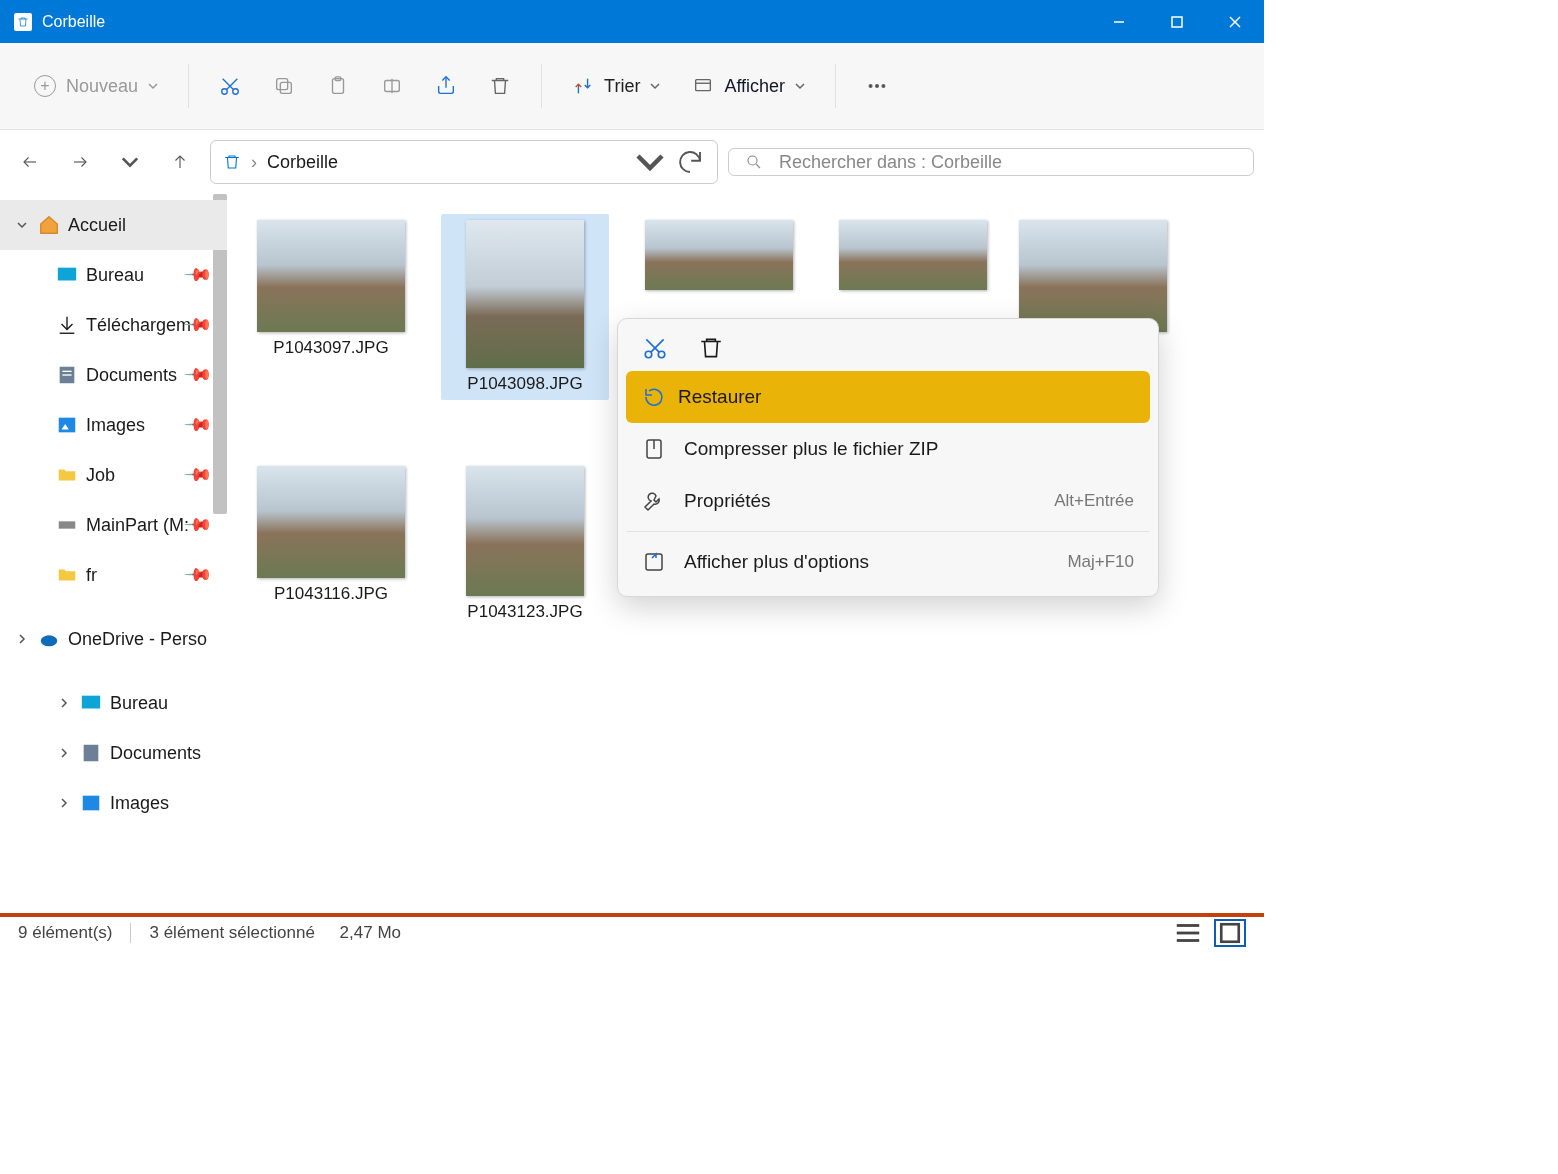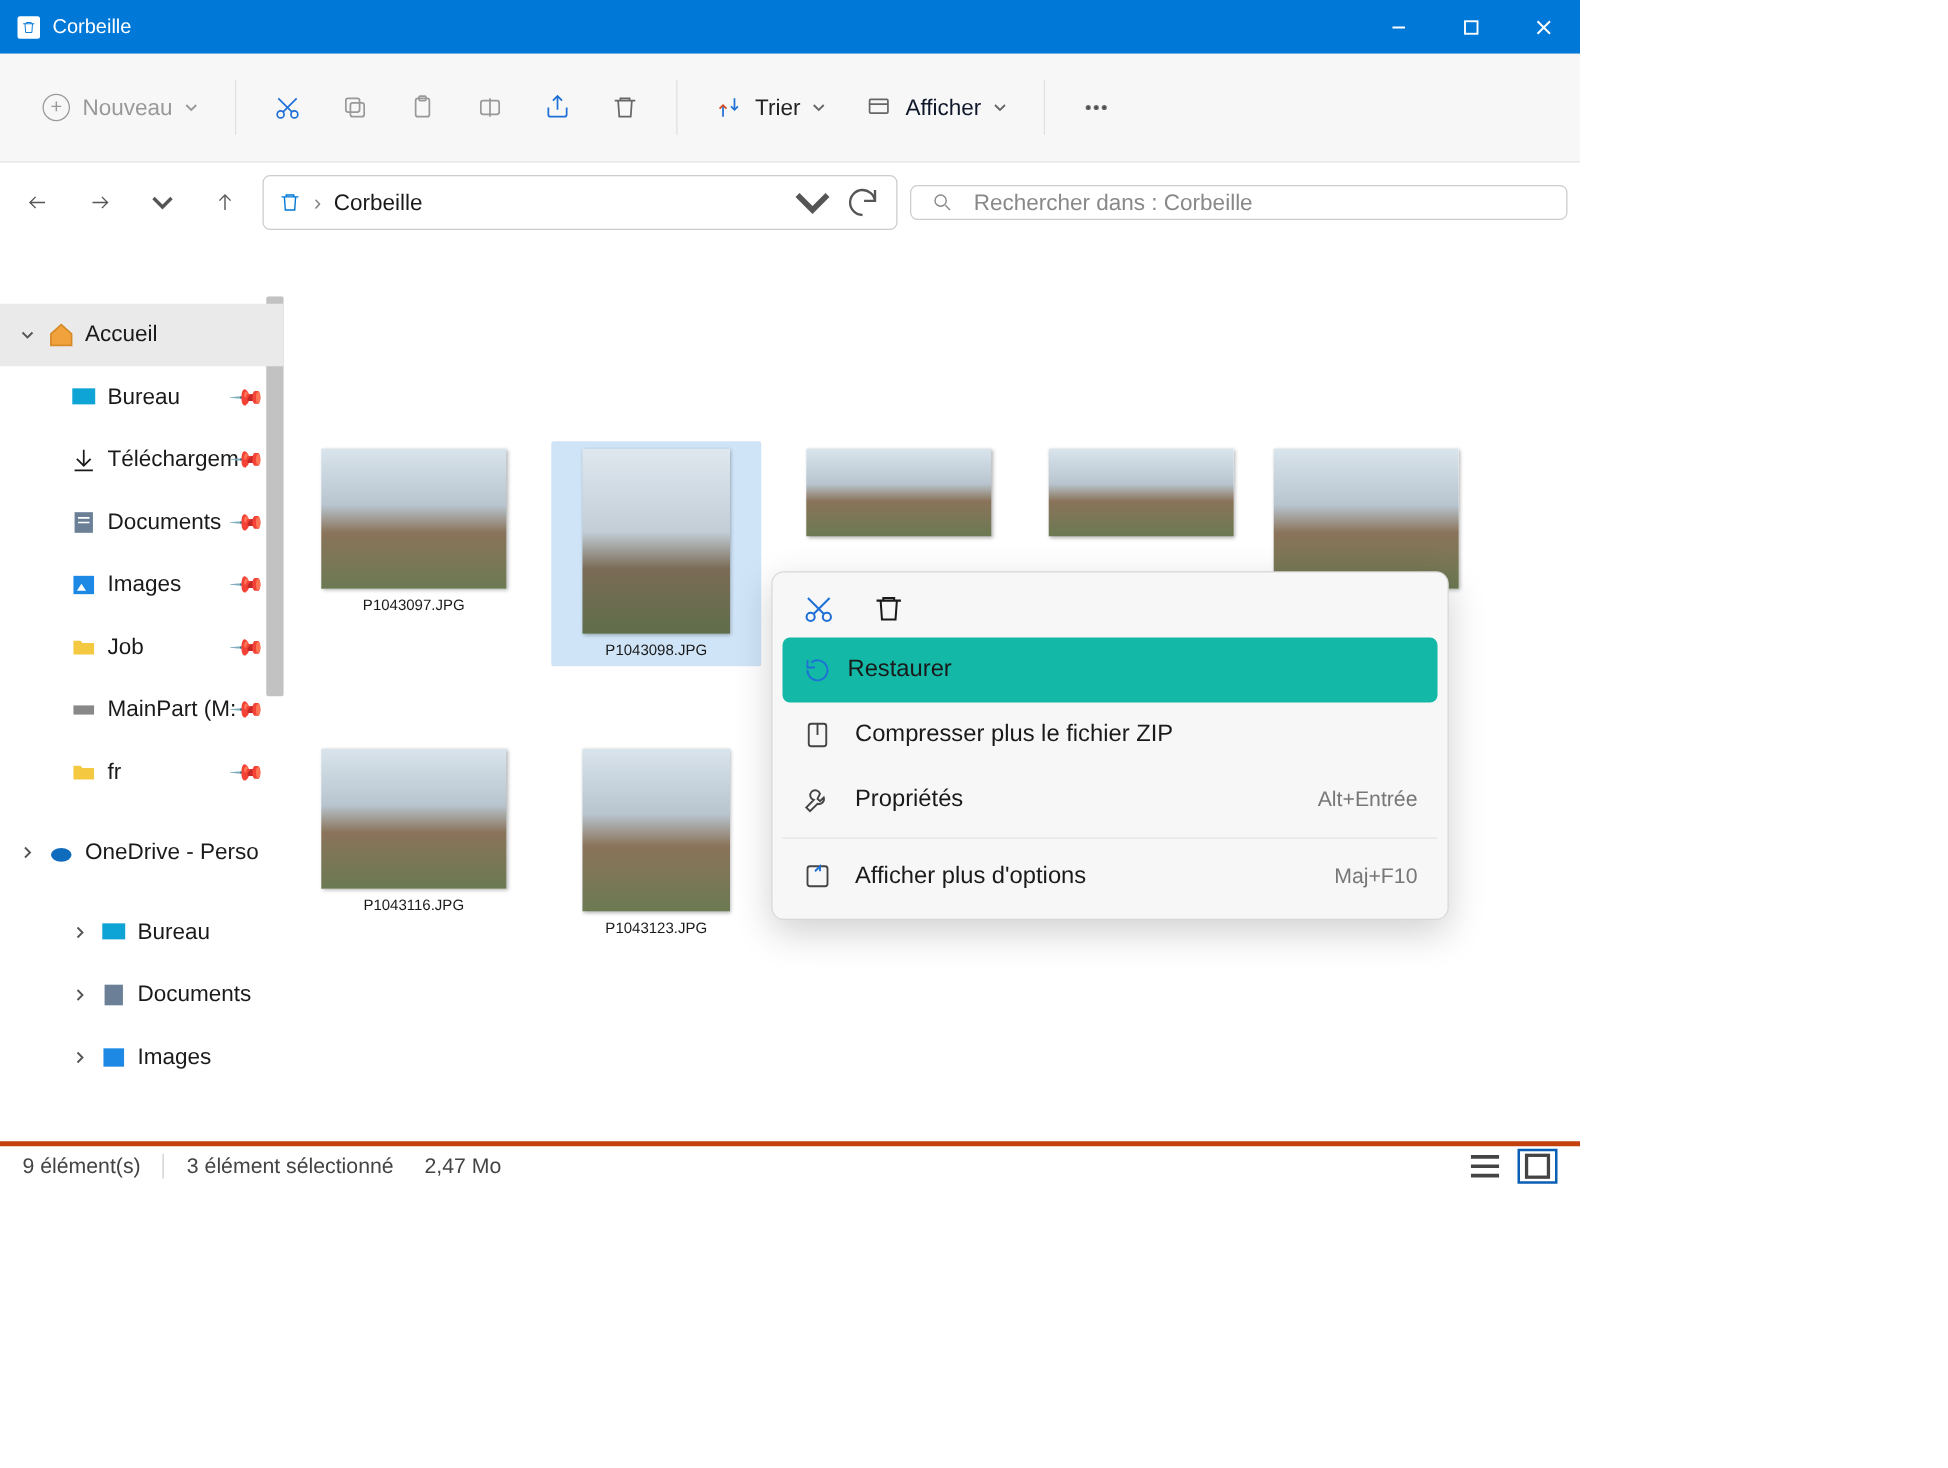--- a/index.html
+++ b/index.html
@@ -30,47 +30,47 @@
   .navrow .navbtn svg { width:18px; height:18px; }
   .addressbar { flex: 0 0 508px; height: 44px; border:1px solid #ccc; border-radius:6px; display:flex; align-items:center; padding:0 12px; gap:10px; font-size:18px; }
   .addressbar .crumb-icon { width:18px; height:18px; }
   .addressbar .chev { color:#888; }
   .addressbar .spacer { flex:1; }
   .addressbar .endbtn { width:30px; height:30px; display:flex; align-items:center; justify-content:center; color:#555; }
   .searchbar { flex:1; height:28px; border:1px solid #ccc; border-radius:6px; display:flex; align-items:center; padding:0 16px; gap:16px; color:#888; font-size:18px; }
   .searchbar svg { width:18px; height:18px; }
 
   
-  .main { display:flex; height: calc(949px - 43px - 87px - 64px - 36px); align-items: center; }
+  .main { display:flex; height: calc(949px - 43px - 87px - 64px - 36px); }
   .sidebar { width: 227px; background:#fff; position:relative; overflow:hidden; padding-top:6px; }
   .sidebar .scrollthumb { position:absolute; right:0; top:0; width:14px; height:320px; background:#c2c2c2; border-radius:2px; }
   .sidebar .item { height:50px; display:flex; align-items:center; padding-left:14px; gap:8px; font-size:18px; position:relative; }
   .sidebar .item.home { background:#eaeaea; }
   .sidebar .item .exp { width:16px; display:flex; justify-content:center; color:#555; }
   .sidebar .item .ic { width:22px; height:22px; display:flex; align-items:center; justify-content:center; }
   .sidebar .item .pin { position:absolute; right:18px; color:#888; transform:rotate(45deg); }
   .sidebar .item.indent1 { padding-left:56px; }
   .sidebar .item.indent2 { padding-left:56px; }
   .sidebar .gap { height:14px; }
 
   .content { flex:1; position:relative; padding:20px 20px; }
   .thumbgrid { display:flex; flex-wrap:wrap; gap:30px 26px; }
   .thumb { width:168px; display:flex; flex-direction:column; align-items:center; gap:6px; padding:6px; border-radius:2px; }
   .thumb.selected { background:#cfe4f7; }
   .thumb .img { width:148px; height:112px; background:linear-gradient(180deg,#d9e4ec 0%, #b8c5cf 40%, #8a735a 60%, #6b7a52 100%); box-shadow:1px 1px 3px rgba(0,0,0,0.3); }
   .thumb.selected .img { width:118px; height:148px; background:linear-gradient(180deg,#dfe8ef 0%, #c2cdd6 45%, #7a6b56 65%, #5f6e4a 100%); }
-  .thumb .label { font-size:12px; }
+  .thumb .label { font-size:17px; }
 
   
   .ctx { position:absolute; left:390px; top:124px; width:542px; background:#f7f7f7; border:1px solid #d8d8d8; border-radius:10px; box-shadow:0 10px 30px rgba(0,0,0,0.18); padding:8px; }
   .ctx .iconrow { display:flex; gap:30px; padding:8px 16px 10px; }
   .ctx .iconrow .ic { width:26px; height:26px; display:flex; align-items:center; justify-content:center; }
   .ctx .sep { height:1px; background:#e3e3e3; margin:4px 0; }
   .ctx .mitem { height:52px; display:flex; align-items:center; padding:0 16px; gap:18px; font-size:19px; border-radius:6px; }
-  .ctx .mitem.hover { background:#14b8a6;gap:12px; }
+  .ctx .mitem.hover { background:#eab308;gap:12px; }
   .ctx .mitem .ic { width:24px; height:24px; display:flex; align-items:center; justify-content:center; color:#444; }
   .ctx .mitem .spacer { flex:1; }
   .ctx .mitem .accel { color:#777; font-size:17px; }
 
   
   .statusbar { height:36px; border-top:4px solid #c2410c; display:flex; align-items:center; padding:0 18px; gap:10px; font-size:17px; color:#444; }
   .statusbar .vsep { width:1px; height:20px; background:#ccc; margin:0 8px; }
   .statusbar .spacer { flex:1; }
   .statusbar .viewbtn { width:32px; height:28px; display:flex; align-items:center; justify-content:center; border:1px solid transparent; }
   .statusbar .viewbtn.active { border:2px solid #0a5fb5; }

